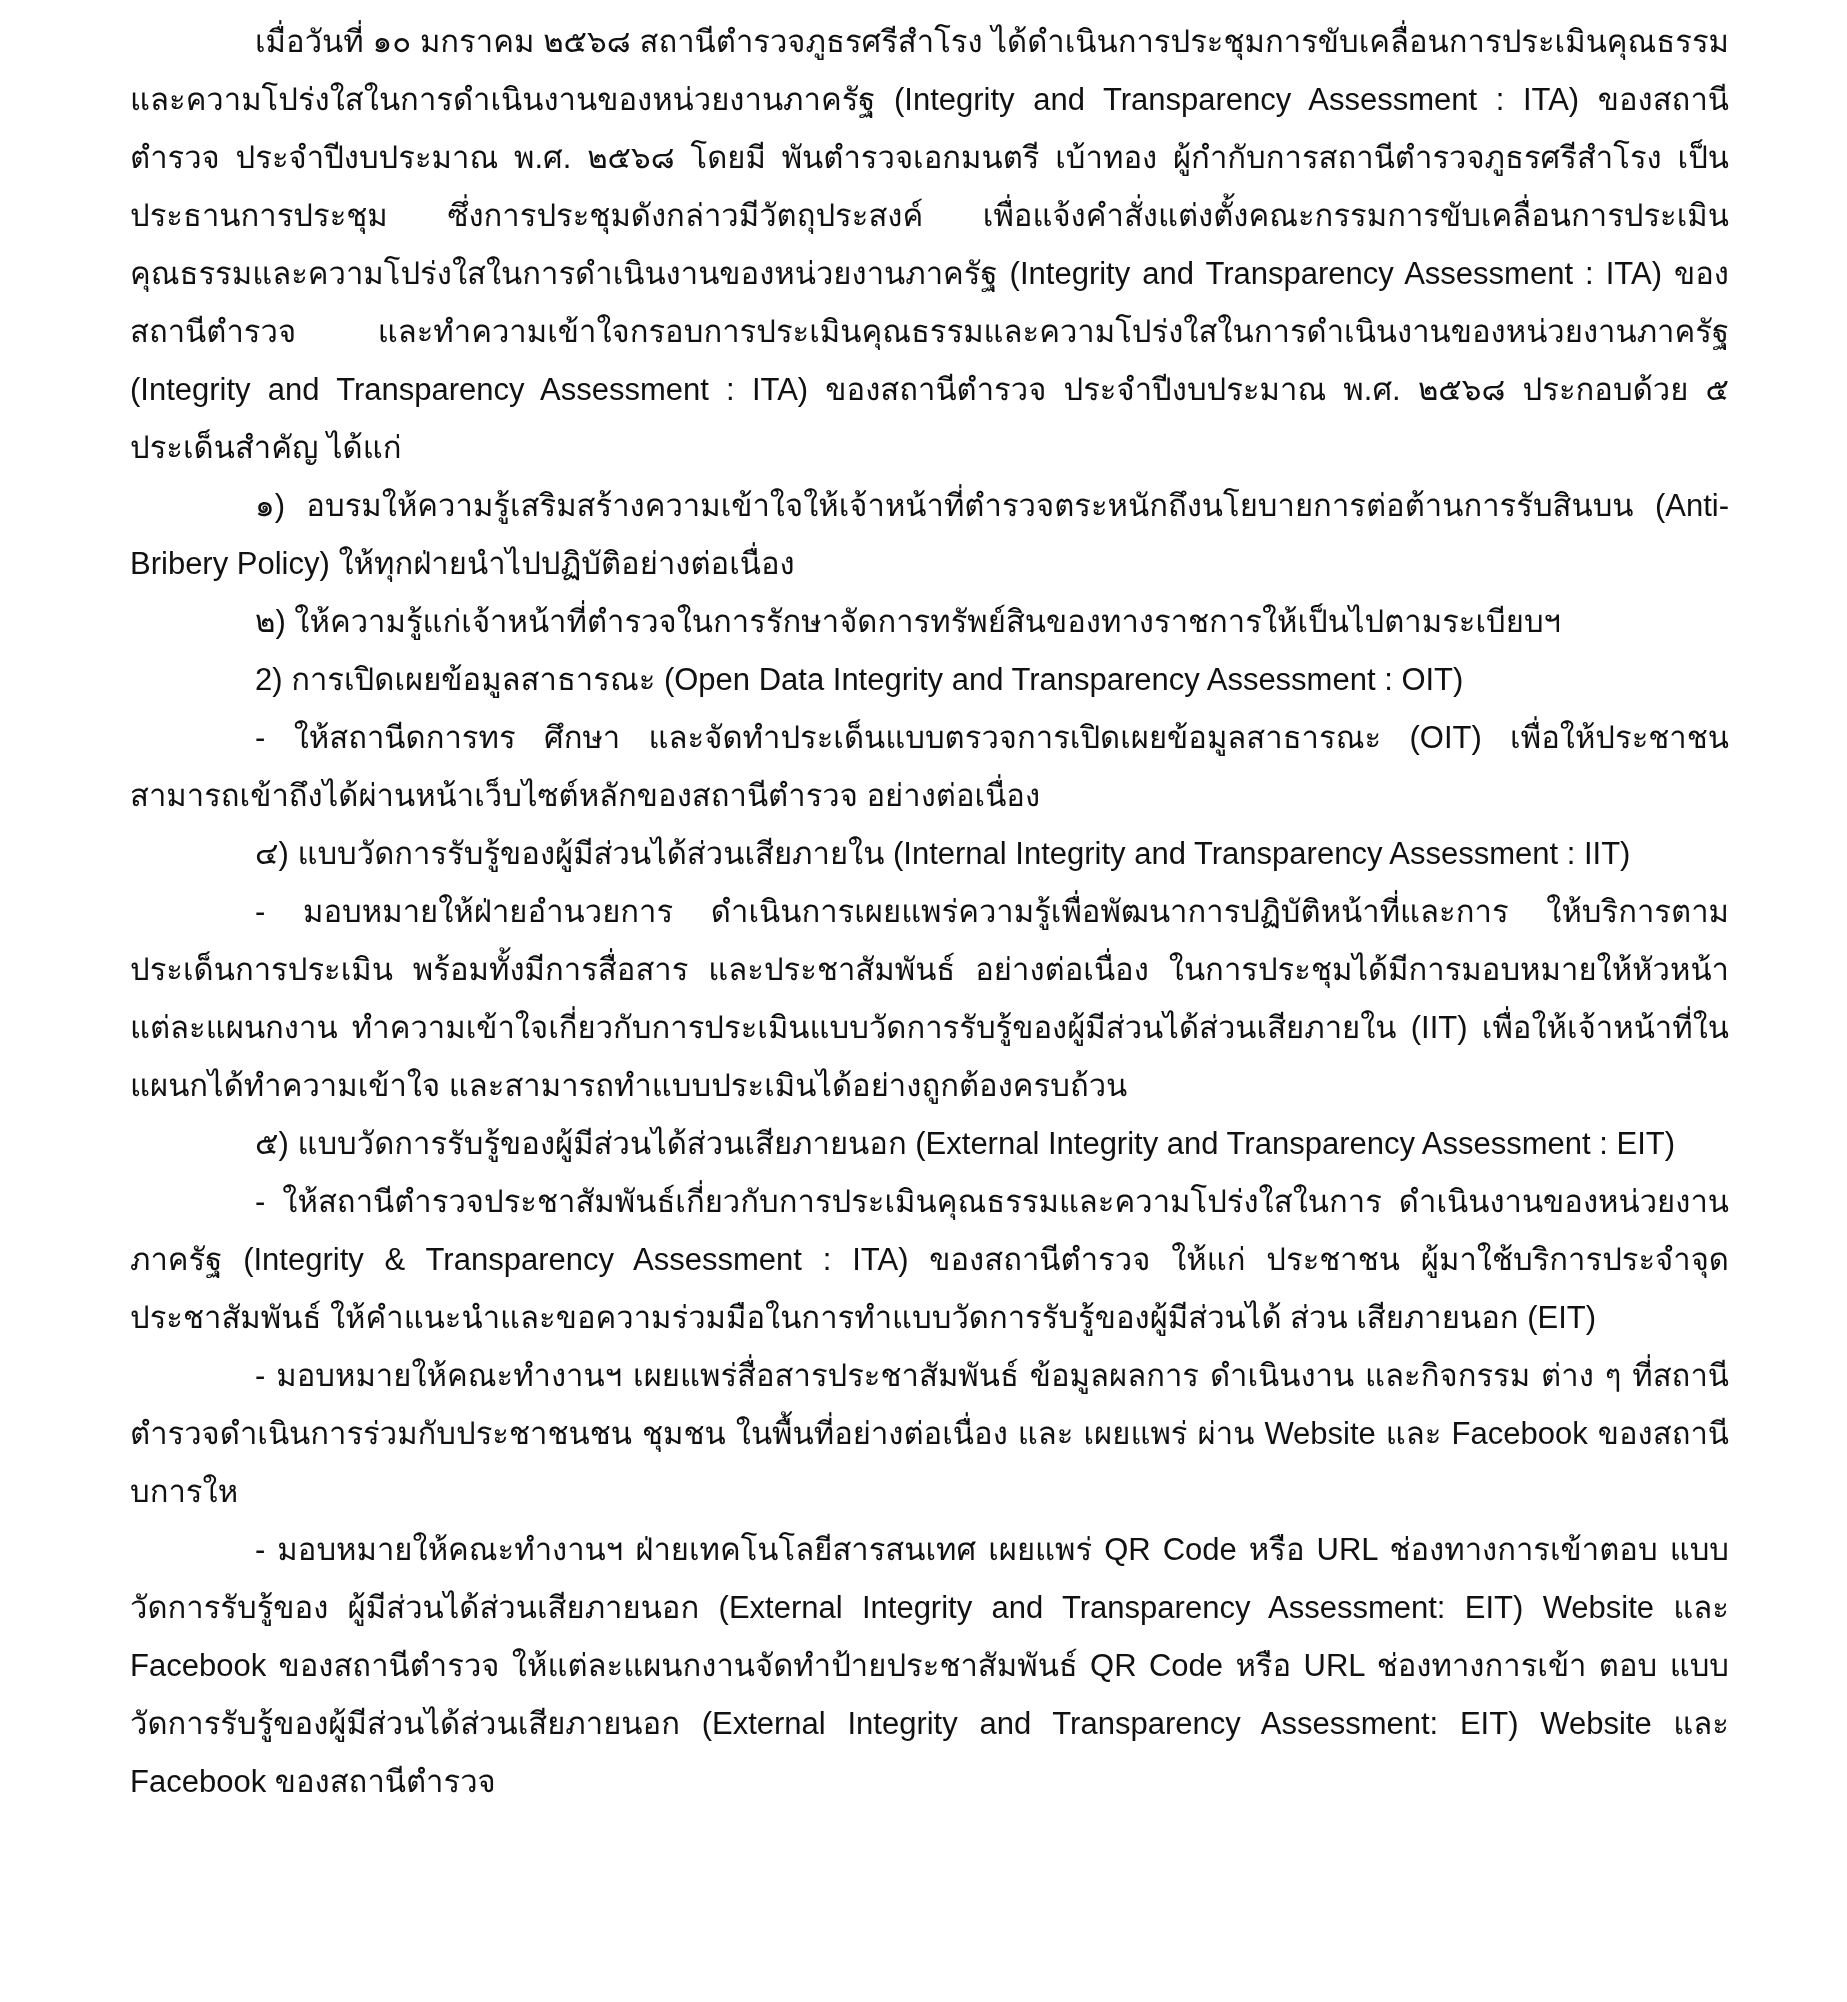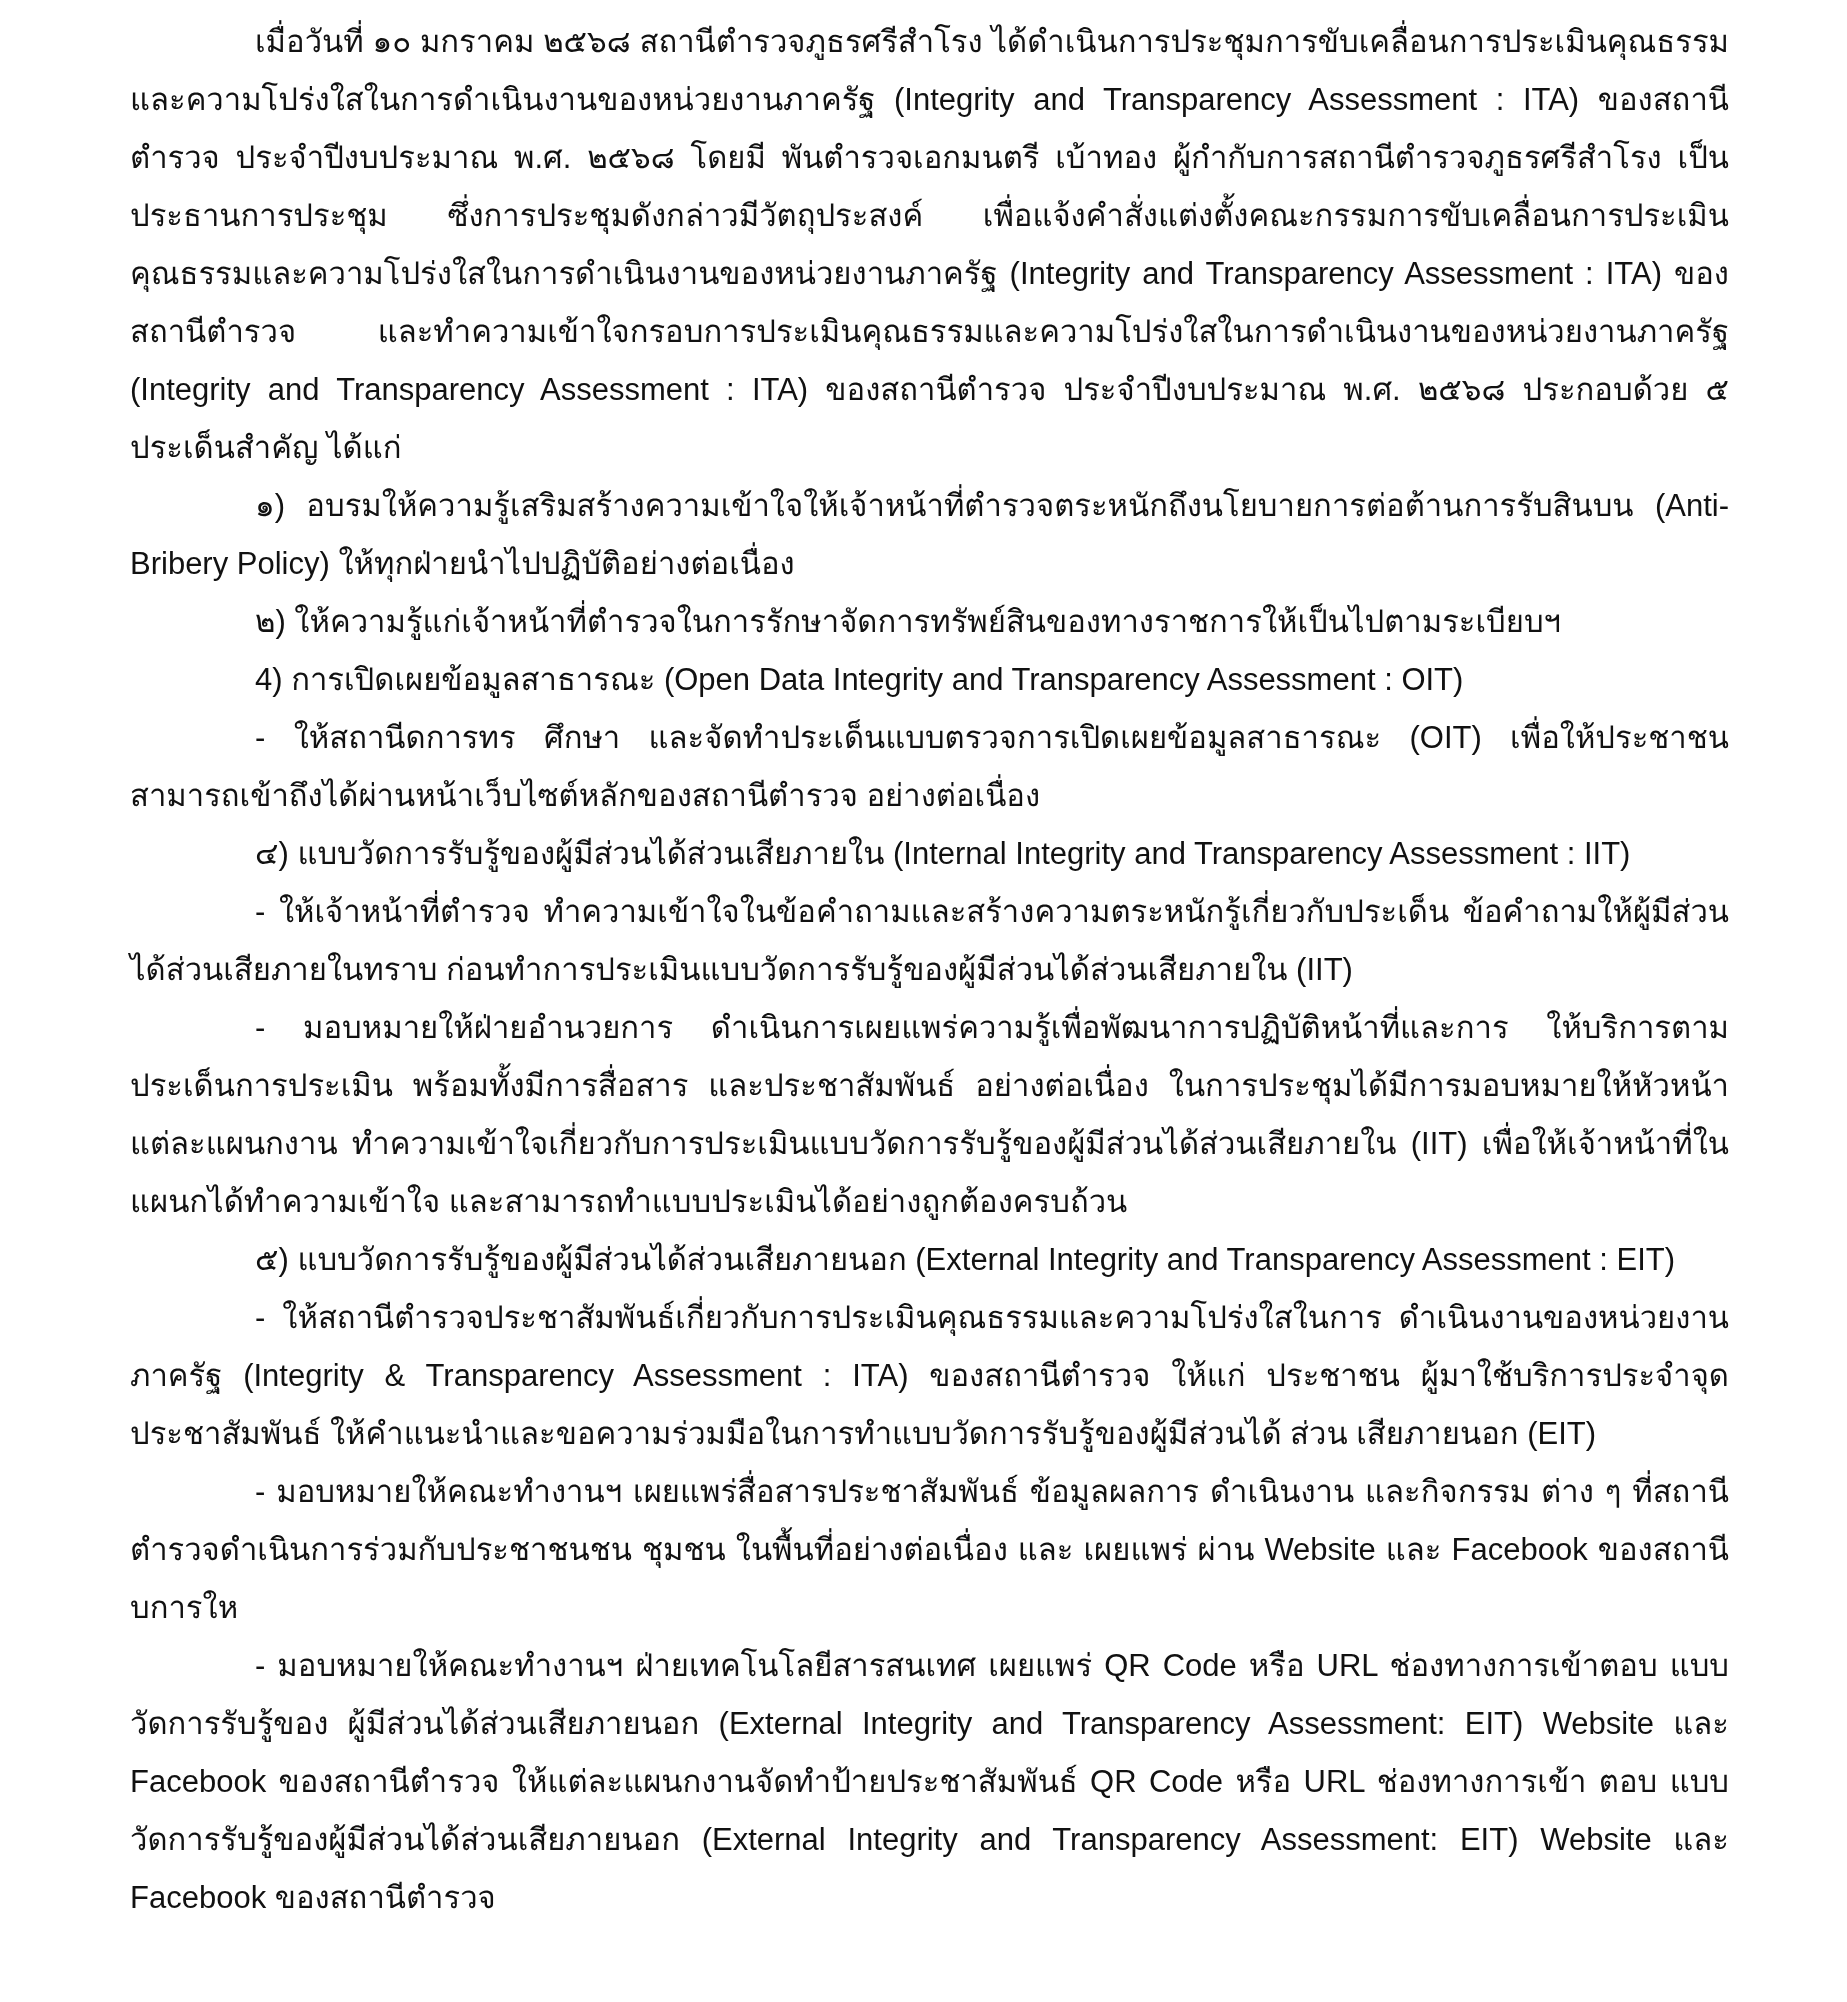--- a/index.html
+++ b/index.html
@@ -35,24 +35,23 @@
   }
 </style>
 </head>
 <body>
 
 <div class="doc-page">
   <div class="doc-body">
     <p>เมื่อวันที่ ๑๐ มกราคม ๒๕๖๘ สถานีตำรวจภูธรศรีสำโรง ได้ดำเนินการประชุมการขับเคลื่อนการประเมินคุณธรรมและความโปร่งใสในการดำเนินงานของหน่วยงานภาครัฐ (Integrity and Transparency Assessment : ITA) ของสถานีตำรวจ ประจำปีงบประมาณ พ.ศ. ๒๕๖๘ โดยมี พันตำรวจเอกมนตรี เบ้าทอง ผู้กำกับการสถานีตำรวจภูธรศรีสำโรง เป็นประธานการประชุม ซึ่งการประชุมดังกล่าวมีวัตถุประสงค์  เพื่อแจ้งคำสั่งแต่งตั้งคณะกรรมการขับเคลื่อนการประเมินคุณธรรมและความโปร่งใสในการดำเนินงานของหน่วยงานภาครัฐ (Integrity and Transparency Assessment : ITA) ของสถานีตำรวจ และทำความเข้าใจกรอบการประเมินคุณธรรมและความโปร่งใสในการดำเนินงานของหน่วยงานภาครัฐ (Integrity and Transparency Assessment : ITA) ของสถานีตำรวจ ประจำปีงบประมาณ  พ.ศ. ๒๕๖๘ ประกอบด้วย ๕ ประเด็นสำคัญ ได้แก่</p>
     <p>๑)  อบรมให้ความรู้เสริมสร้างความเข้าใจให้เจ้าหน้าที่ตำรวจตระหนักถึงนโยบายการต่อต้านการรับสินบน (Anti-Bribery Policy) ให้ทุกฝ่ายนำไปปฏิบัติอย่างต่อเนื่อง</p>
     <p>๒)  ให้ความรู้แก่เจ้าหน้าที่ตำรวจในการรักษาจัดการทรัพย์สินของทางราชการให้เป็นไปตามระเบียบฯ</p>
-    <p>4)  การเปิดเผยข้อมูลสาธารณะ (Open Data Integrity and Transparency Assessment : OIT)</p>
+    <p>2)  การเปิดเผยข้อมูลสาธารณะ (Open Data Integrity and Transparency Assessment : OIT)</p>
     <p>- ให้สถานีดการทร ศึกษา และจัดทำประเด็นแบบตรวจการเปิดเผยข้อมูลสาธารณะ (OIT) เพื่อให้ประชาชนสามารถเข้าถึงได้ผ่านหน้าเว็บไซต์หลักของสถานีตำรวจ อย่างต่อเนื่อง</p>
     <p>๔)  แบบวัดการรับรู้ของผู้มีส่วนได้ส่วนเสียภายใน (Internal Integrity and Transparency Assessment : IIT)</p>
-    <p>- ให้เจ้าหน้าที่ตำรวจ ทำความเข้าใจในข้อคำถามและสร้างความตระหนักรู้เกี่ยวกับประเด็น ข้อคำถามให้ผู้มีส่วนได้ส่วนเสียภายในทราบ ก่อนทำการประเมินแบบวัดการรับรู้ของผู้มีส่วนได้ส่วนเสียภายใน (IIT)</p>
     <p>- มอบหมายให้ฝ่ายอำนวยการ ดำเนินการเผยแพร่ความรู้เพื่อพัฒนาการปฏิบัติหน้าที่และการ ให้บริการตามประเด็นการประเมิน พร้อมทั้งมีการสื่อสาร และประชาสัมพันธ์ อย่างต่อเนื่อง ในการประชุมได้มีการมอบหมายให้หัวหน้าแต่ละแผนกงาน ทำความเข้าใจเกี่ยวกับการประเมินแบบวัดการรับรู้ของผู้มีส่วนได้ส่วนเสียภายใน (IIT) เพื่อให้เจ้าหน้าที่ในแผนกได้ทำความเข้าใจ และสามารถทำแบบประเมินได้อย่างถูกต้องครบถ้วน</p>
     <p>๕)  แบบวัดการรับรู้ของผู้มีส่วนได้ส่วนเสียภายนอก (External Integrity and Transparency Assessment : EIT)</p>
     <p>- ให้สถานีตำรวจประชาสัมพันธ์เกี่ยวกับการประเมินคุณธรรมและความโปร่งใสในการ ดำเนินงานของหน่วยงานภาครัฐ (Integrity &amp; Transparency Assessment : ITA) ของสถานีตำรวจ ให้แก่ ประชาชน ผู้มาใช้บริการประจำจุดประชาสัมพันธ์ ให้คำแนะนำและขอความร่วมมือในการทำแบบวัดการรับรู้ของผู้มีส่วนได้ ส่วน เสียภายนอก (EIT)</p>
     <p>- มอบหมายให้คณะทำงานฯ เผยแพร่สื่อสารประชาสัมพันธ์ ข้อมูลผลการ ดำเนินงาน และกิจกรรม ต่าง ๆ ที่สถานีตำรวจดำเนินการร่วมกับประชาชนชน ชุมชน ในพื้นที่อย่างต่อเนื่อง และ เผยแพร่ ผ่าน Website และ Facebook ของสถานีบการให</p>
     <p>- มอบหมายให้คณะทำงานฯ ฝ่ายเทคโนโลยีสารสนเทศ เผยแพร่ QR Code หรือ URL ช่องทางการเข้าตอบ แบบวัดการรับรู้ของ ผู้มีส่วนได้ส่วนเสียภายนอก (External Integrity and Transparency Assessment: EIT) Website และ Facebook ของสถานีตำรวจ ให้แต่ละแผนกงานจัดทำป้ายประชาสัมพันธ์ QR Code หรือ URL ช่องทางการเข้า ตอบ แบบวัดการรับรู้ของผู้มีส่วนได้ส่วนเสียภายนอก (External Integrity and Transparency Assessment: EIT) Website และ Facebook ของสถานีตำรวจ</p>
   </div>
 </div>
 
 
 </body></html>

